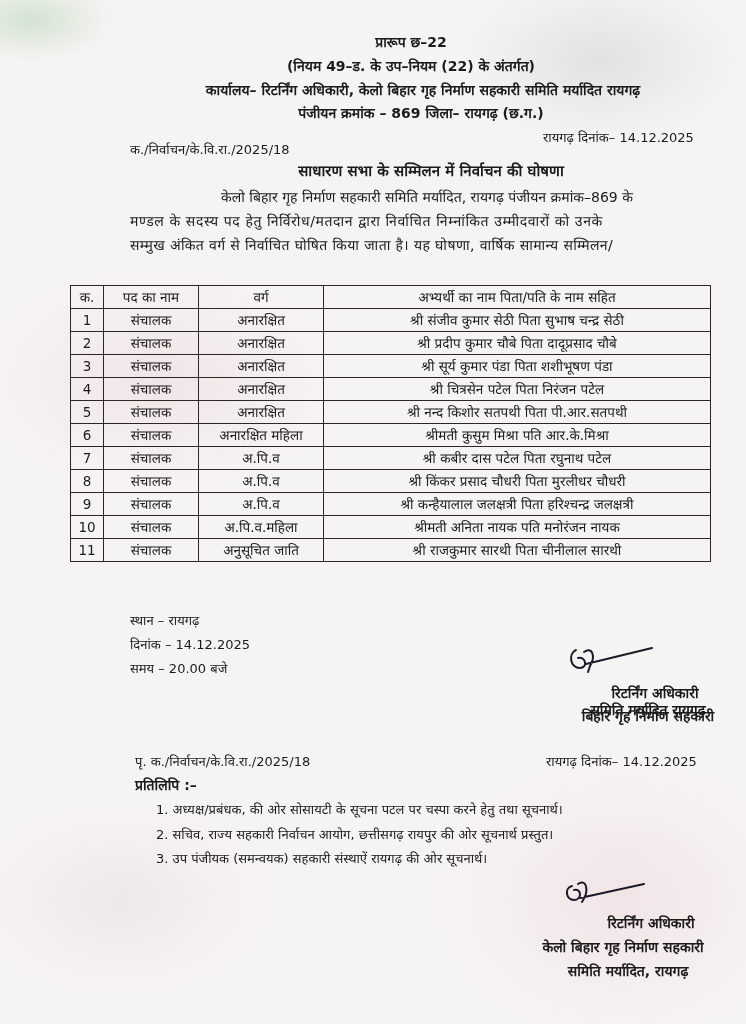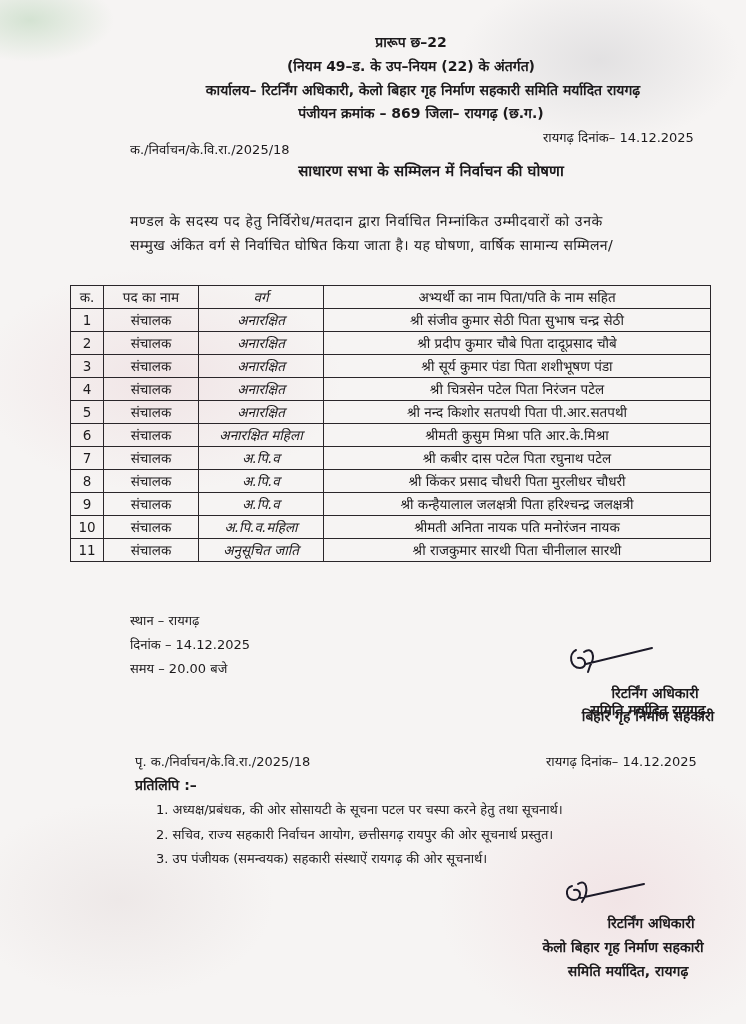--- a/index.html
+++ b/index.html
@@ -30,21 +30,21 @@
     table.grid {
       position: absolute; left: 70px; top: 285px; width: 641px;
       border-collapse: collapse; font-size: 13.5px;
     }
     table.grid td, table.grid th {
       border: 1.3px solid #2a262a; height: 22px; padding: 0 6px;
       font-weight: normal; text-align: center; white-space: nowrap;
     }
     table.grid .col-sn { width: 24px; text-align: center; padding: 0 4px; }
     table.grid .col-post { width: 82px; text-align: center; }
-    table.grid .col-cat { width: 112px; font-style: italic; }
+    table.grid .col-cat { width: 112px; }
     table.grid th.center { text-align: center; }
 
     .sig {
       position: absolute;
     }
     .sig svg { display: block; }
   </style>
 </head>
 <body>
 
@@ -53,20 +53,21 @@
   <div class="line c b t14" style="top:32px;">प्रारूप छ–22</div>
   <div class="line c b t14" style="top:56px;">(नियम 49–ड. के उप–नियम (22) के अंतर्गत)</div>
   <div class="line c b t14" style="top:80px; left:12px;">कार्यालय– रिटर्निंग अधिकारी, केलो बिहार गृह निर्माण सहकारी समिति मर्यादित रायगढ़</div>
   <div class="line c b t14" style="top:103px; left:10px;">पंजीयन क्रमांक – 869 जिला– रायगढ़ (छ.ग.)</div>
 
   <div class="line t13" style="top:140px; left:92px;">क./निर्वाचन/के.वि.रा./2025/18</div>
   <div class="line t13" style="top:128px; left:505px;">रायगढ़  दिनांक– 14.12.2025</div>
 
   <div class="line c b t15" style="top:160px; left:20px;">साधारण सभा के सम्मिलन में निर्वाचन की घोषणा</div>
 
+  <div class="line t14" style="top:187px; left:183px;">केलो बिहार गृह निर्माण सहकारी समिति मर्यादित, रायगढ़ पंजीयन क्रमांक–869 के</div>
   <div class="line t14" style="top:211px; left:92px; letter-spacing:0.6px;">मण्डल के सदस्य पद हेतु निर्विरोध/मतदान द्वारा निर्वाचित निम्नांकित उम्मीदवारों को उनके</div>
   <div class="line t14" style="top:235px; left:92px; letter-spacing:0.4px;">सम्मुख अंकित वर्ग से निर्वाचित घोषित किया जाता है। यह घोषणा, वार्षिक सामान्य सम्मिलन/</div>
 
   <table class="grid">
     <thead>
       <tr>
         <th class="col-sn">क.</th>
         <th class="col-post">पद का नाम</th>
         <th class="col-cat center">वर्ग</th>
         <th class="center">अभ्यर्थी का नाम पिता/पति के नाम सहित</th>

